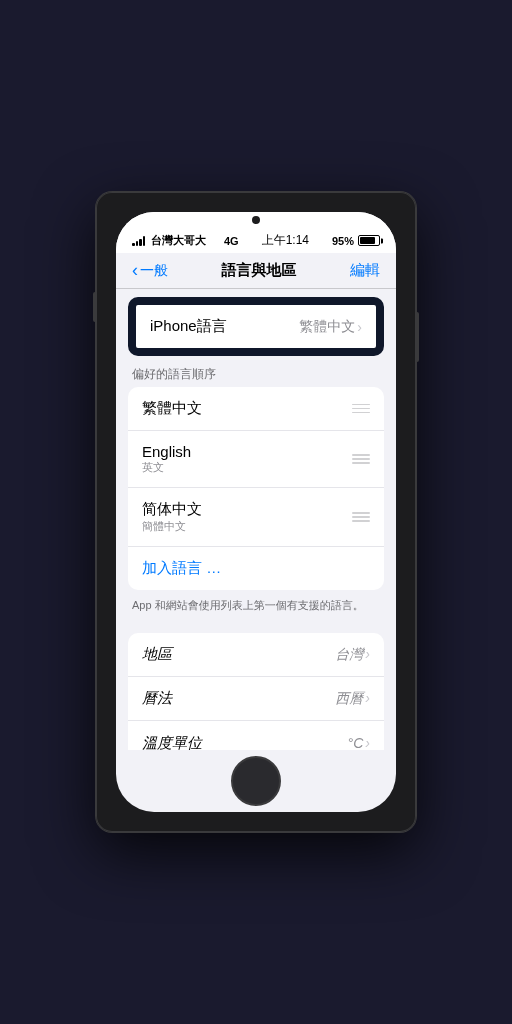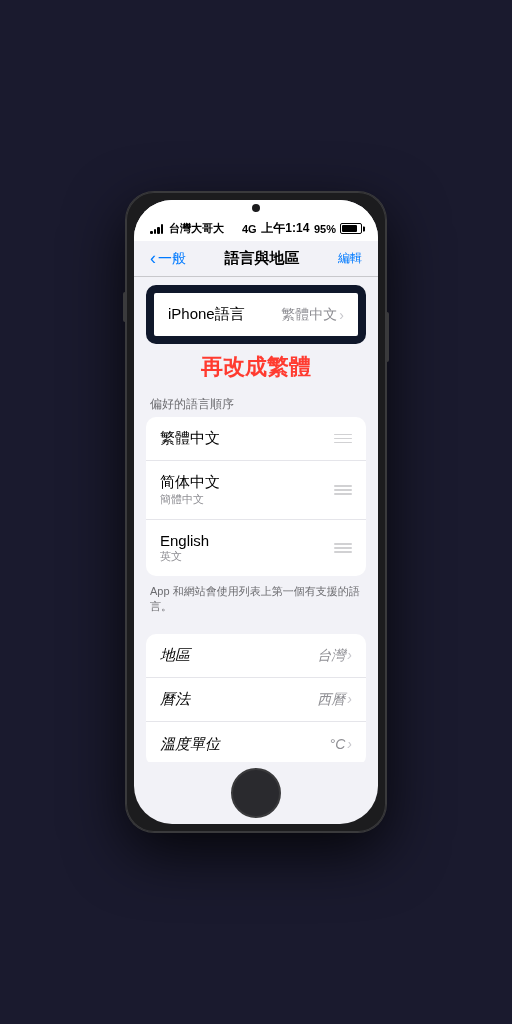--- a/index.html
+++ b/index.html
@@ -6,25 +6,25 @@
     body {
       background: #1a1a2e;
       display: flex;
       justify-content: center;
       align-items: center;
       min-height: 100vh;
       font-family: -apple-system, 'PingFang TC', 'Heiti TC', sans-serif;
     }
 
     .phone-outer {
-      width: 260px;
+      width: 320px;
       height: 640px;
       background: #1c1c1e;
-      border-radius: 28px;
-      padding: 8px;
+      border-radius: 16px;
+      padding: 20px;
       box-shadow:
         0 0 0 1px #3a3a3c,
         0 20px 60px rgba(0,0,0,0.8),
         inset 0 0 0 1px #3a3a3c;
       position: relative;
     }
 
     .phone-inner {
       width: 100%;
       height: 100%;
@@ -64,21 +64,21 @@
       display: flex;
       justify-content: space-between;
       align-items: center;
       padding: 8px 16px 4px;
       font-size: 11px;
       font-weight: 600;
       flex-shrink: 0;
     }
 
     .status-left { display: flex; align-items: center; gap: 2px; }
-    .status-center { font-size: 12px; font-weight: 700; }
+    .status-center { font-size: 12px; font-weight: 400; }
     .status-right { display: flex; align-items: center; gap: 4px; font-size: 11px; }
 
     .signal-bars {
       display: flex;
       align-items: flex-end;
       gap: 1px;
       height: 10px;
     }
     .signal-bars span {
       background: black;
@@ -144,21 +144,21 @@
     }
 
     .nav-title {
       font-size: 15px;
       font-weight: 600;
       color: black;
     }
 
     .nav-edit {
       color: #007aff;
-      font-size: 12px;
+      font-size: 15px;
     }
 
     
     .content {
       flex: 1;
       overflow-y: auto;
       background: #f2f2f7;
     }
 
     
@@ -387,56 +387,58 @@
       <div class="iphone-lang-section">
         <div class="iphone-lang-row">
           <span class="iphone-lang-label">iPhone語言</span>
           <div class="iphone-lang-value">
             <span>繁體中文</span>
             <span class="chevron-right">›</span>
           </div>
         </div>
       </div>
 
-      <div class="annotation-text">再改成繁體</div>
 
       <div class="section-label">偏好的語言順序</div>
 
       <div class="list-section">
         <div class="list-row">
           <div class="list-row-left">
             <span class="list-row-main">繁體中文</span>
           </div>
           <div class="drag-handle">
             <span></span>
               <span></span>
               <span></span>
           </div>
         </div>
         <div class="list-row">
           <div class="list-row-left">
+            <span class="list-row-main">English</span>
+            <span class="list-row-sub">英文</span>
+          </div>
+          <div class="drag-handle">
+            <span></span>
+              <span></span>
+              <span></span>
+          </div>
+        </div>
+        <div class="list-row">
+          <div class="list-row-left">
             <span class="list-row-main">简体中文</span>
             <span class="list-row-sub">簡體中文</span>
           </div>
           <div class="drag-handle">
             <span></span>
               <span></span>
               <span></span>
           </div>
         </div>
-        <div class="list-row">
-          <div class="list-row-left">
-            <span class="list-row-main">English</span>
-            <span class="list-row-sub">英文</span>
-          </div>
-          <div class="drag-handle">
-            <span></span>
-              <span></span>
-              <span></span>
-          </div>
+        <div class="add-lang-row">
+          <span class="add-lang-text">加入語言 …</span>
         </div>
       </div>
 
       <div class="footer-note">App 和網站會使用列表上第一個有支援的語言。</div>
 
       <div class="settings-section">
         <div class="settings-row">
           <span class="settings-label">地區</span>
           <div class="settings-value">
             <span>台灣</span>

